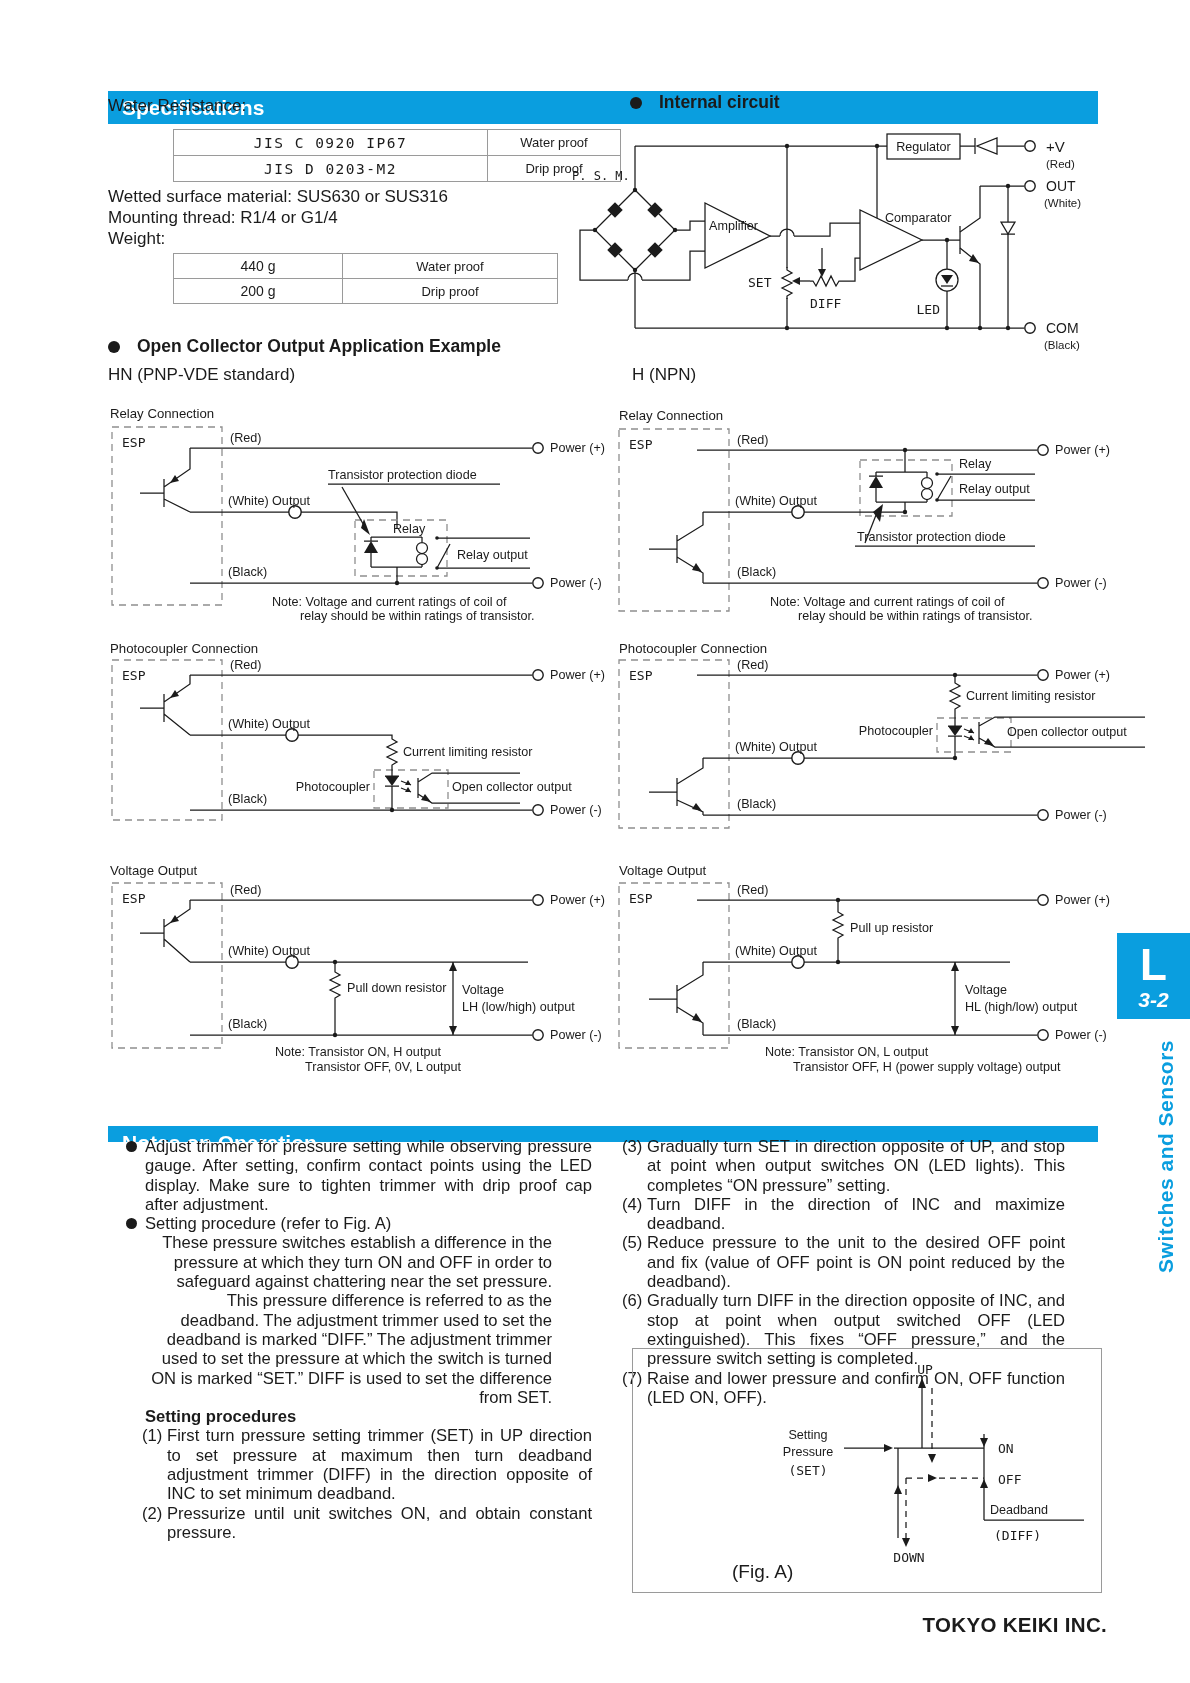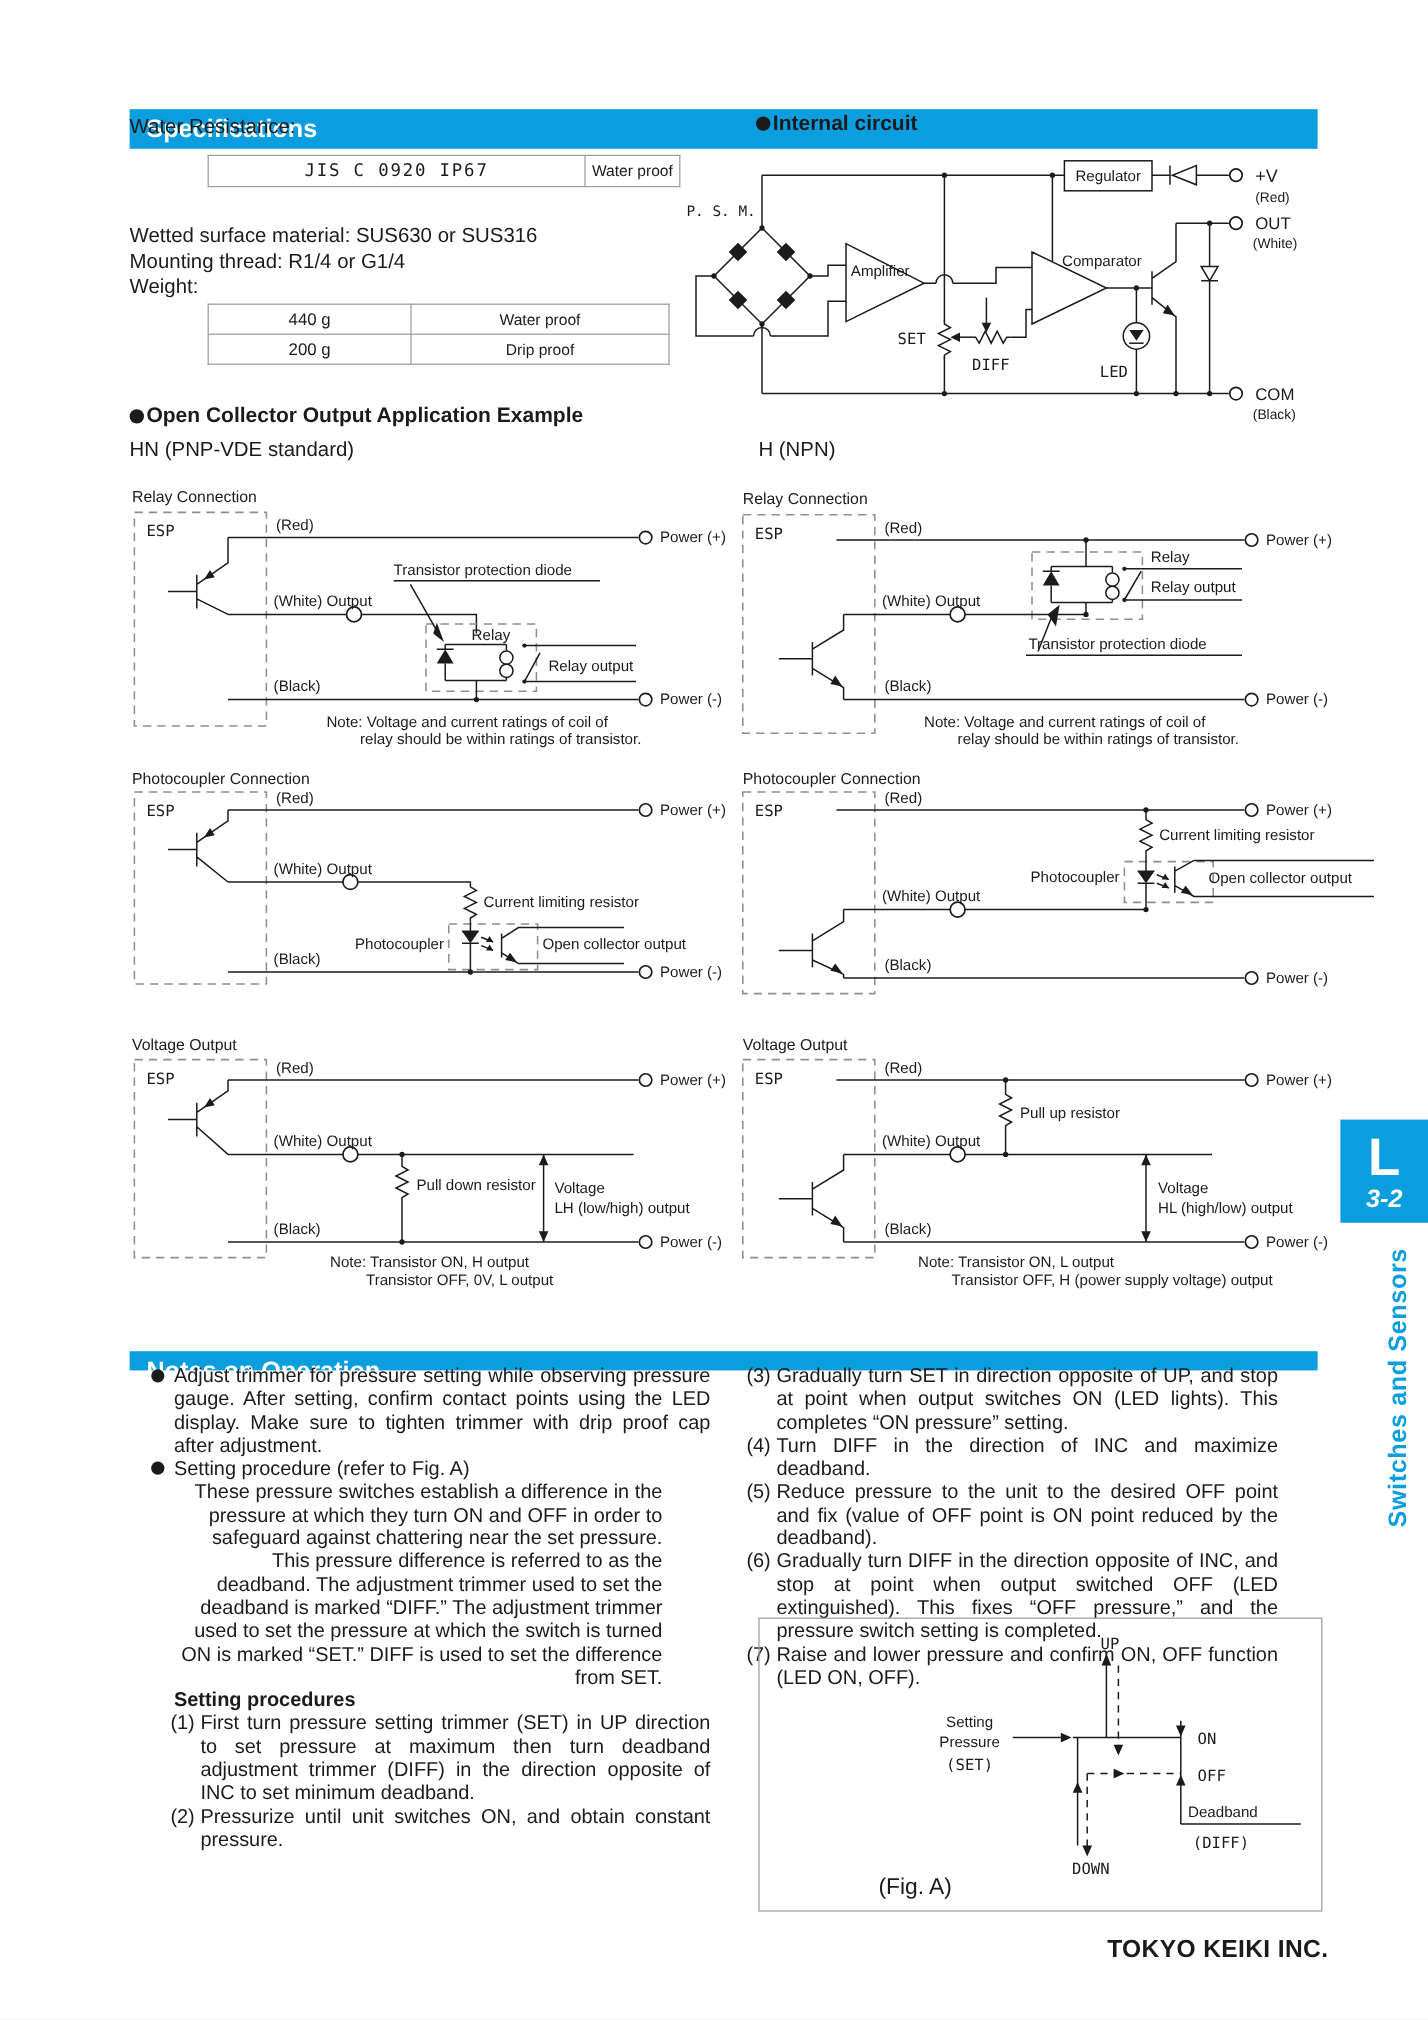--- a/index.html
+++ b/index.html
@@ -1,21 +1,21 @@
 <!DOCTYPE html>
 <html><head>
 <meta charset="utf-8">
 <style>
   html,body{margin:0;padding:0;background:#e8e8e8;}
   .page{position:relative;width:1190px;height:1683px;background:#ffffff;margin:0 auto;
         font-family:"Liberation Sans",sans-serif;color:#1b1b1b;overflow:hidden;}
   .abs{position:absolute;}
   .bar{position:absolute;left:108px;width:990px;height:33px;background:#0a9edf;color:#fff;
        font-weight:bold;font-size:21px;line-height:33px;padding-left:14px;box-sizing:border-box;margin-top:36px;}
-  .h2{position:absolute;font-weight:bold;font-size:17.5px;display:flex;align-items:center;gap:2px;}
+  .h2{position:absolute;font-weight:bold;font-size:17.5px;display:flex;align-items:center;gap:17px;}
   .hdot{width:12px;height:12px;border-radius:50%;background:#1b1b1b;flex:0 0 auto;}
   .t17{font-size:17px;}
   .variant{position:absolute;font-size:17px;}
   table.spec{position:absolute;border-collapse:collapse;font-size:13px;}
   table.spec td{border:1px solid #9a9a9a;text-align:center;padding:0 4px;}
   .jis{font-family:"DejaVu Sans Mono",monospace;font-size:14.5px;letter-spacing:1.5px;}
   .notes-col{position:absolute;font-size:16.6px;line-height:19.3px;text-align:justify;}
   .nitem{position:relative;padding-left:17px;}
   .ndot{position:absolute;left:-2px;top:4px;width:11px;height:11px;border-radius:50%;background:#1b1b1b;}
   .numitem{position:relative;padding-left:25px;}
@@ -59,25 +59,29 @@
       <path id="resh" d="M0 0 H3 L6 5 L11 -5 L16 5 L21 -5 L26 5 L29 0 H32" fill="none" stroke="#1b1b1b" stroke-width="1.25"></path>
     </defs>
   </svg>
 
   <div class="bar" style="top:55px">
     <span>Specifications</span>
   </div>
 
   <div class="abs t17" style="left:108px;top:96px">Water Resistance:</div>
 
-  <table class="spec" style="left:173px;top:129px;width:394px">
+  <table class="spec" style="left:173px;top:129px;width:448px">
     <tbody>
         <tr style="height:26px">
       <td style="width:305px" class="jis">JIS C 0920 IP67</td>
       <td>Water proof</td>
+    </tr>
+    <tr style="height:26px">
+      <td class="jis">JIS D 0203-M2</td>
+      <td>Drip proof</td>
     </tr>
   </tbody>
     </table>
 
   <div class="abs t17" style="left:108px;top:187px">Wetted surface material: SUS630 or SUS316</div>
   <div class="abs t17" style="left:108px;top:208px">Mounting thread: R1/4 or G1/4</div>
   <div class="abs t17" style="left:108px;top:229px">Weight:</div>
 
   <table class="spec" style="left:173px;top:253px;width:385px">
     <tbody>

